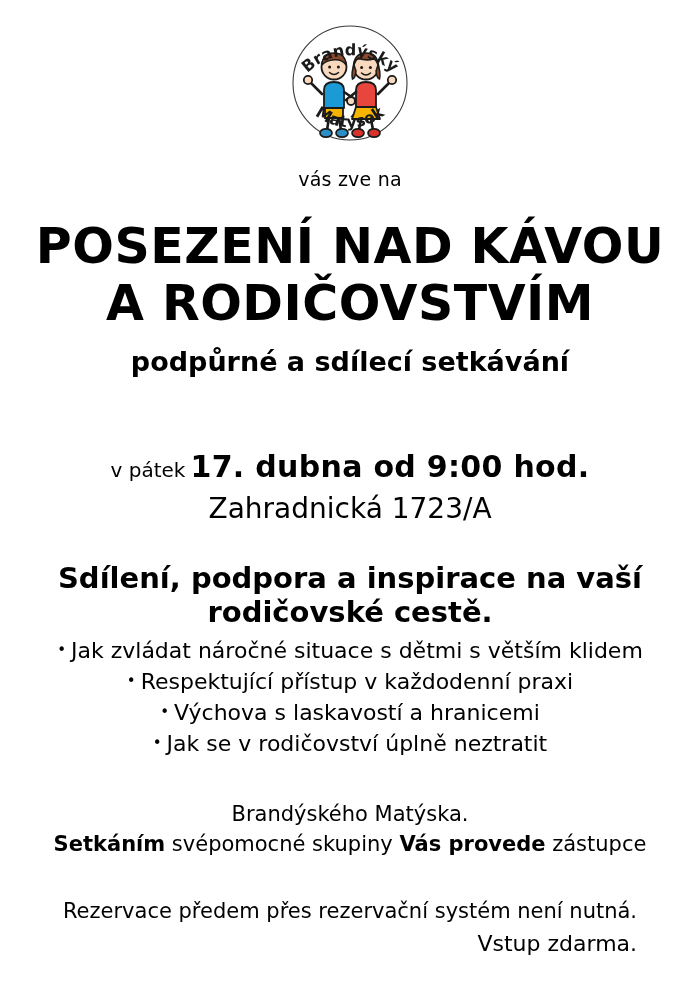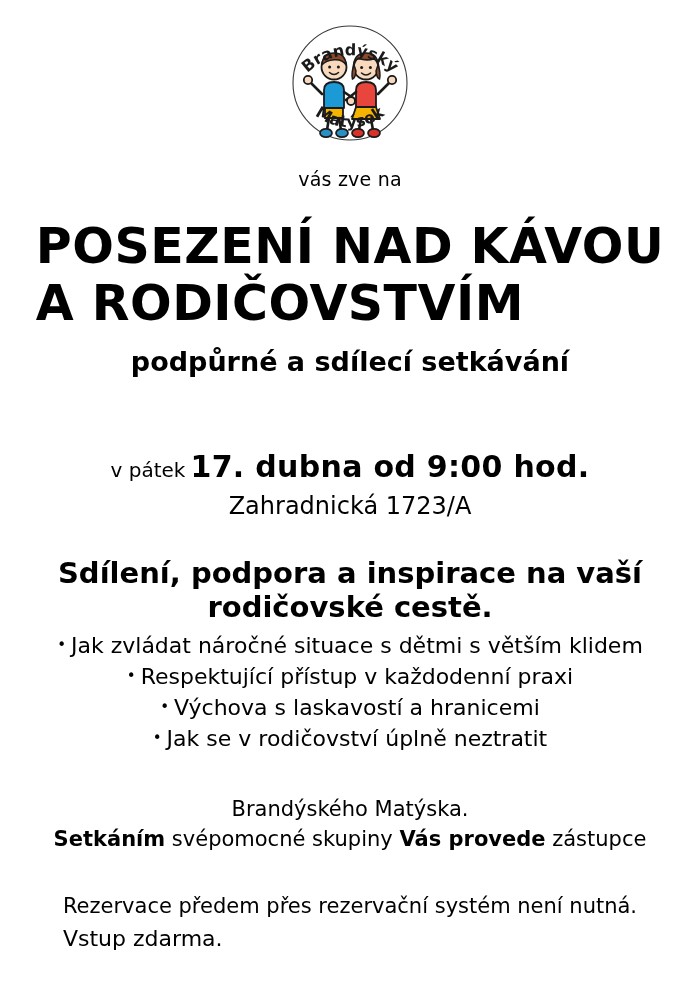--- a/index.html
+++ b/index.html
@@ -42,20 +42,21 @@
   
   .invite-line {
     font-family: "DejaVu Sans", sans-serif;
     font-size: 19px;
     letter-spacing: 0.2px;
     margin-top: 10px;
   }
 
   .title-block {
     margin-top: 30px;
+    text-align: center;
     line-height: 1.12;
   }
   .title-line {
     font-family: "DejaVu Sans", sans-serif;
     font-weight: bold;
     font-size: 49px;
     letter-spacing: 0.5px;
     white-space: nowrap;
   }
   .title-line.second {
@@ -86,21 +87,21 @@
   }
   .date-main {
     font-family: "DejaVu Sans", sans-serif;
     font-size: 30px;
     font-weight: bold;
     letter-spacing: 0.3px;
   }
   .address-line {
     margin-top: 8px;
     font-family: "DejaVu Sans", sans-serif;
-    font-size: 24px;
+    font-size: 28px;
     text-align: center;
   }
 
   .bullets-block {
     margin-top: 36px;
     text-align: center;
     width: 100%;
   }
   .bullets-heading {
     font-family: "DejaVu Sans", sans-serif;
@@ -132,21 +133,21 @@
     font-size: 21px;
     text-align: center;
     white-space: nowrap;
   }
   .guide-line b {
     font-weight: bold;
   }
 
   .closing-block {
     margin-top: 38px;
-    text-align: left;
+    text-align: right;
     line-height: 1.4;
   }
   .closing-line {
     font-family: "DejaVu Sans", sans-serif;
     font-size: 21px;
     white-space: nowrap;
   }
   .closing-line.emphasis {
     font-weight: normal;
     font-size: 22px;

